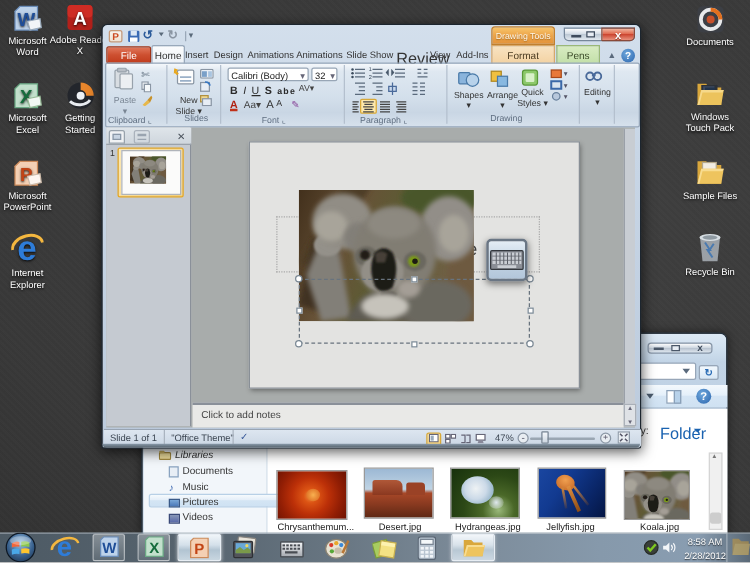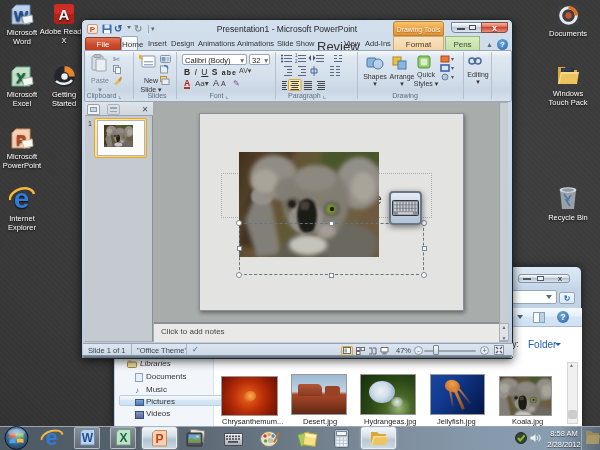--- a/index.html
+++ b/index.html
@@ -129,20 +129,29 @@
  <div class="ic" style="width:25px;height:25px;">
   <svg width="25" height="25">
           <path d="M2 5 L9 5 L11 8 L21 8 L21 22 L2 22 Z" fill="#d9a73c"></path>
           <rect x="5" y="6" width="13" height="14" fill="#2c3138"></rect>
           <rect x="6.5" y="7" width="9" height="12" fill="#3d4a60"></rect>
           <rect x="8" y="8" width="8" height="11" fill="#23344a"></rect>
           <path d="M2 22 L5 10 L23 10 L21 22 Z" fill="#ecc35c"></path>
           <path d="M2 22 L5 10 L23 10 L22 12 L6 12 L3.5 22 Z" fill="#f6d98a"></path>
         </svg>
  </div>Windows<br>Touch Pack</div>
+<div class="dicon" style="left:540px;top:124px;">
+ <div class="ic" style="width:25px;height:26px;">
+  <svg width="25" height="26">
+          <path d="M2 5 L9 5 L11 8 L21 8 L21 23 L2 23 Z" fill="#d9a73c"></path>
+          <rect x="6" y="6" width="11" height="15" fill="#f2ede2" stroke="#b5a88a"></rect>
+          <path d="M2 23 L5 11 L23 11 L21 23 Z" fill="#eec45e"></path>
+          <path d="M2 23 L5 11 L23 11 L22 13 L6 13 L3.5 23 Z" fill="#f8dc90"></path>
+        </svg>
+ </div>Sample Files</div>
 <div class="dicon" style="left:540px;top:184px;">
  <div class="ic" style="width:24px;height:27px;">
   <svg width="24" height="27">
           <path d="M4 6 L20 6 L18 25 L6 25 Z" fill="#b9c2c9" opacity="0.75"></path>
           <ellipse cx="12" cy="6" rx="8.5" ry="2.8" fill="#d6dde2"></ellipse>
           <ellipse cx="12" cy="6" rx="6" ry="1.8" fill="#8f9aa2"></ellipse>
           <path d="M8 10 L12 16 L10 16 L14 22" stroke="#4a7ab0" stroke-width="1.6" fill="none"></path>
           <path d="M15 11 L11 17" stroke="#4a7ab0" stroke-width="1.6" fill="none"></path>
         </svg>
  </div>Recycle Bin</div>
@@ -166,21 +175,21 @@
  <div class="abs" style="left:425px;top:45px;width:6px;height:11px;background:#b8d2ea;border:1px solid #8aa0b8;"></div>
  <div class="abs" style="left:443px;top:44px;width:12px;height:12px;border-radius:50%;background:radial-gradient(circle at 40% 35%,#6fa8dc,#2a64ad);color:#fff;font-size:9px;font-weight:bold;text-align:center;line-height:12px;">?</div>
 
  <div class="abs" style="left:1px;top:60px;width:467px;height:101px;background:#fff;"></div>
 
  <div class="abs" style="left:1px;top:60px;width:99px;height:101px;background:#f2f6fa;border-right:1px solid #d8e2ec;"></div>
  <div class="abs tnav" style="left:12px;top:90px;width:88px;font-size:8px;color:#333;">
  </div>
 
  <div class="abs" style="left:361px;top:72px;font-size:8.5px;color:#333;">Arrange by:</div>
- <div class="abs" style="left:414px;top:72px;font-size:10px;color:#1a62b0;">Folder</div>
+ <div class="abs" style="left:414px;top:72px;font-size:13px;color:#1a62b0;">Folder</div>
  <div class="abs" style="left:441px;top:76px;width:0;height:0;border-left:3px solid transparent;border-right:3px solid transparent;border-top:3.5px solid #1a62b0;"></div>
 
  <div class="abs" style="left:453px;top:95px;width:11px;height:62px;background:#f0f0f0;border:1px solid #d5d5d5;"></div>
  <div class="abs" style="left:455px;top:97px;width:7px;height:3px;color:#777;font-size:5px;line-height:3px;">▲</div>
  <div class="abs" style="left:454px;top:143px;width:9px;height:9px;background:#cdcdcd;border-radius:2px;"></div>
 </div>
 
 <div class="abs" style="left:140px;top:359px;font-size:8px;color:#333;font-style:italic;">Libraries</div>
 <div class="abs" style="left:127px;top:360px;width:10px;height:8px;">
       <svg width="10" height="8">
@@ -236,31 +245,30 @@
           <rect x="0.5" y="0.5" width="9" height="9" rx="1" fill="#3a6bb5"></rect>
           <rect x="2.5" y="0.5" width="5" height="4" fill="#dce8f5"></rect>
           <rect x="2" y="6" width="6" height="3.5" fill="#fff"></rect>
         </svg>
  </div>
  <div class="abs" style="left:32px;top:4px;width:12px;height:10px;color:#2a5a9a;font-size:10px;font-weight:bold;line-height:10px;">↺</div>
  <div class="abs" style="left:45px;top:6px;width:0;height:0;border-left:2.5px solid transparent;border-right:2.5px solid transparent;border-top:3px solid #5a6a7a;"></div>
  <div class="abs" style="left:52px;top:4px;width:12px;height:10px;color:#8a95a2;font-size:10px;font-weight:bold;line-height:10px;">↻</div>
  <div class="abs" style="left:66px;top:5px;width:7px;height:8px;border-left:1px solid #9aa8b8;color:#5a6a7a;font-size:7px;line-height:8px;padding-left:2px;">▾</div>
 
- <div class="abs" style="left:85px;top:3.5px;width:240px;text-align:center;font-size:8.5px;color:#20262c;">Presentation1 - Microsoft PowerPoint</div>
 
  <div class="abs" style="left:311px;top:1px;width:51px;height:15px;background:linear-gradient(180deg,#f7c46a 0%,#eda54a 50%,#e3943c 100%);border:1px solid #c08030;border-radius:3px 3px 0 0;color:#fdf6e8;font-size:7px;text-align:center;line-height:15px;text-shadow:0 1px 1px #a06a20;">Drawing Tools</div>
 
  <div class="abs" style="left:369px;top:2px;width:57px;height:11px;background:linear-gradient(180deg,#fefefe,#d4dde6 45%,#bcc8d4 50%,#e2e9f0);border:1px solid #76879a;border-radius:0 0 4px 4px;"></div>
  <div class="abs" style="left:399px;top:2px;width:27px;height:11px;background:linear-gradient(180deg,#f0b6a0,#e06a50 45%,#cc4530 50%,#e8927e);border:1px solid #8a4a3a;border-radius:0 0 4px 1px;color:#fff;font-size:9px;font-weight:bold;text-align:center;line-height:10px;text-shadow:0 1px 1px #7a2a1a;">x</div>
  <div class="abs" style="left:375px;top:8px;width:8px;height:2px;background:#3e4b5c;"></div>
  <div class="abs" style="left:387px;top:5px;width:7px;height:5px;border:1px solid #3e4b5c;background:#e8eef5;"></div>
 
  <div class="abs" style="left:3px;top:17px;width:36px;height:14px;background:linear-gradient(180deg,#e0765a 0%,#cd4f30 50%,#c13d1e 100%);border:1px solid #a03418;border-radius:2px;color:#fff;font-size:8px;text-align:center;line-height:14px;">File</div>
- <div class="abs" style="left:39px;top:16px;width:17px;height:15px;background:linear-gradient(180deg,#fbfcfd,#edf2f7);border:1px solid #98a8ba;border-bottom:none;border-radius:2px 2px 0 0;color:#333;font-size:8px;text-align:center;line-height:15px;">Home</div>
+ <div class="abs" style="left:39px;top:16px;width:27px;height:15px;background:linear-gradient(180deg,#fbfcfd,#edf2f7);border:1px solid #98a8ba;border-bottom:none;border-radius:2px 2px 0 0;color:#333;font-size:8px;text-align:center;line-height:15px;">Home</div>
  <div class="abs" style="left:66px;top:19px;color:#333;font-size:7.5px;">Insert</div>
  <div class="abs" style="left:89px;top:19px;color:#333;font-size:7.5px;">Design</div>
  <div class="abs" style="left:116px;top:19px;color:#333;font-size:7.5px;">Animations</div>
  <div class="abs" style="left:155px;top:19px;color:#333;font-size:7.5px;">Animations</div>
  <div class="abs" style="left:195px;top:19px;color:#333;font-size:7.5px;">Slide Show</div>
  <div class="abs" style="left:235px;top:19px;color:#333;font-size:13px;">Review</div>
  <div class="abs" style="left:262px;top:19px;color:#333;font-size:7.5px;">View</div>
  <div class="abs" style="left:283px;top:19px;color:#333;font-size:7.5px;">Add-Ins</div>
  <div class="abs" style="left:311px;top:16px;width:51px;height:15px;background:linear-gradient(180deg,#f8e3c2,#f3d2a2);border:1px solid #d8a86a;border-bottom:none;color:#4a3a20;font-size:8px;text-align:center;line-height:15px;">Format</div>
  <div class="abs" style="left:363px;top:16px;width:35px;height:15px;background:linear-gradient(180deg,#d8ecc2,#c2dfa8);border:1px solid #9ab878;border-bottom:none;color:#3a4a28;font-size:8px;text-align:center;line-height:15px;">Pens</div>

